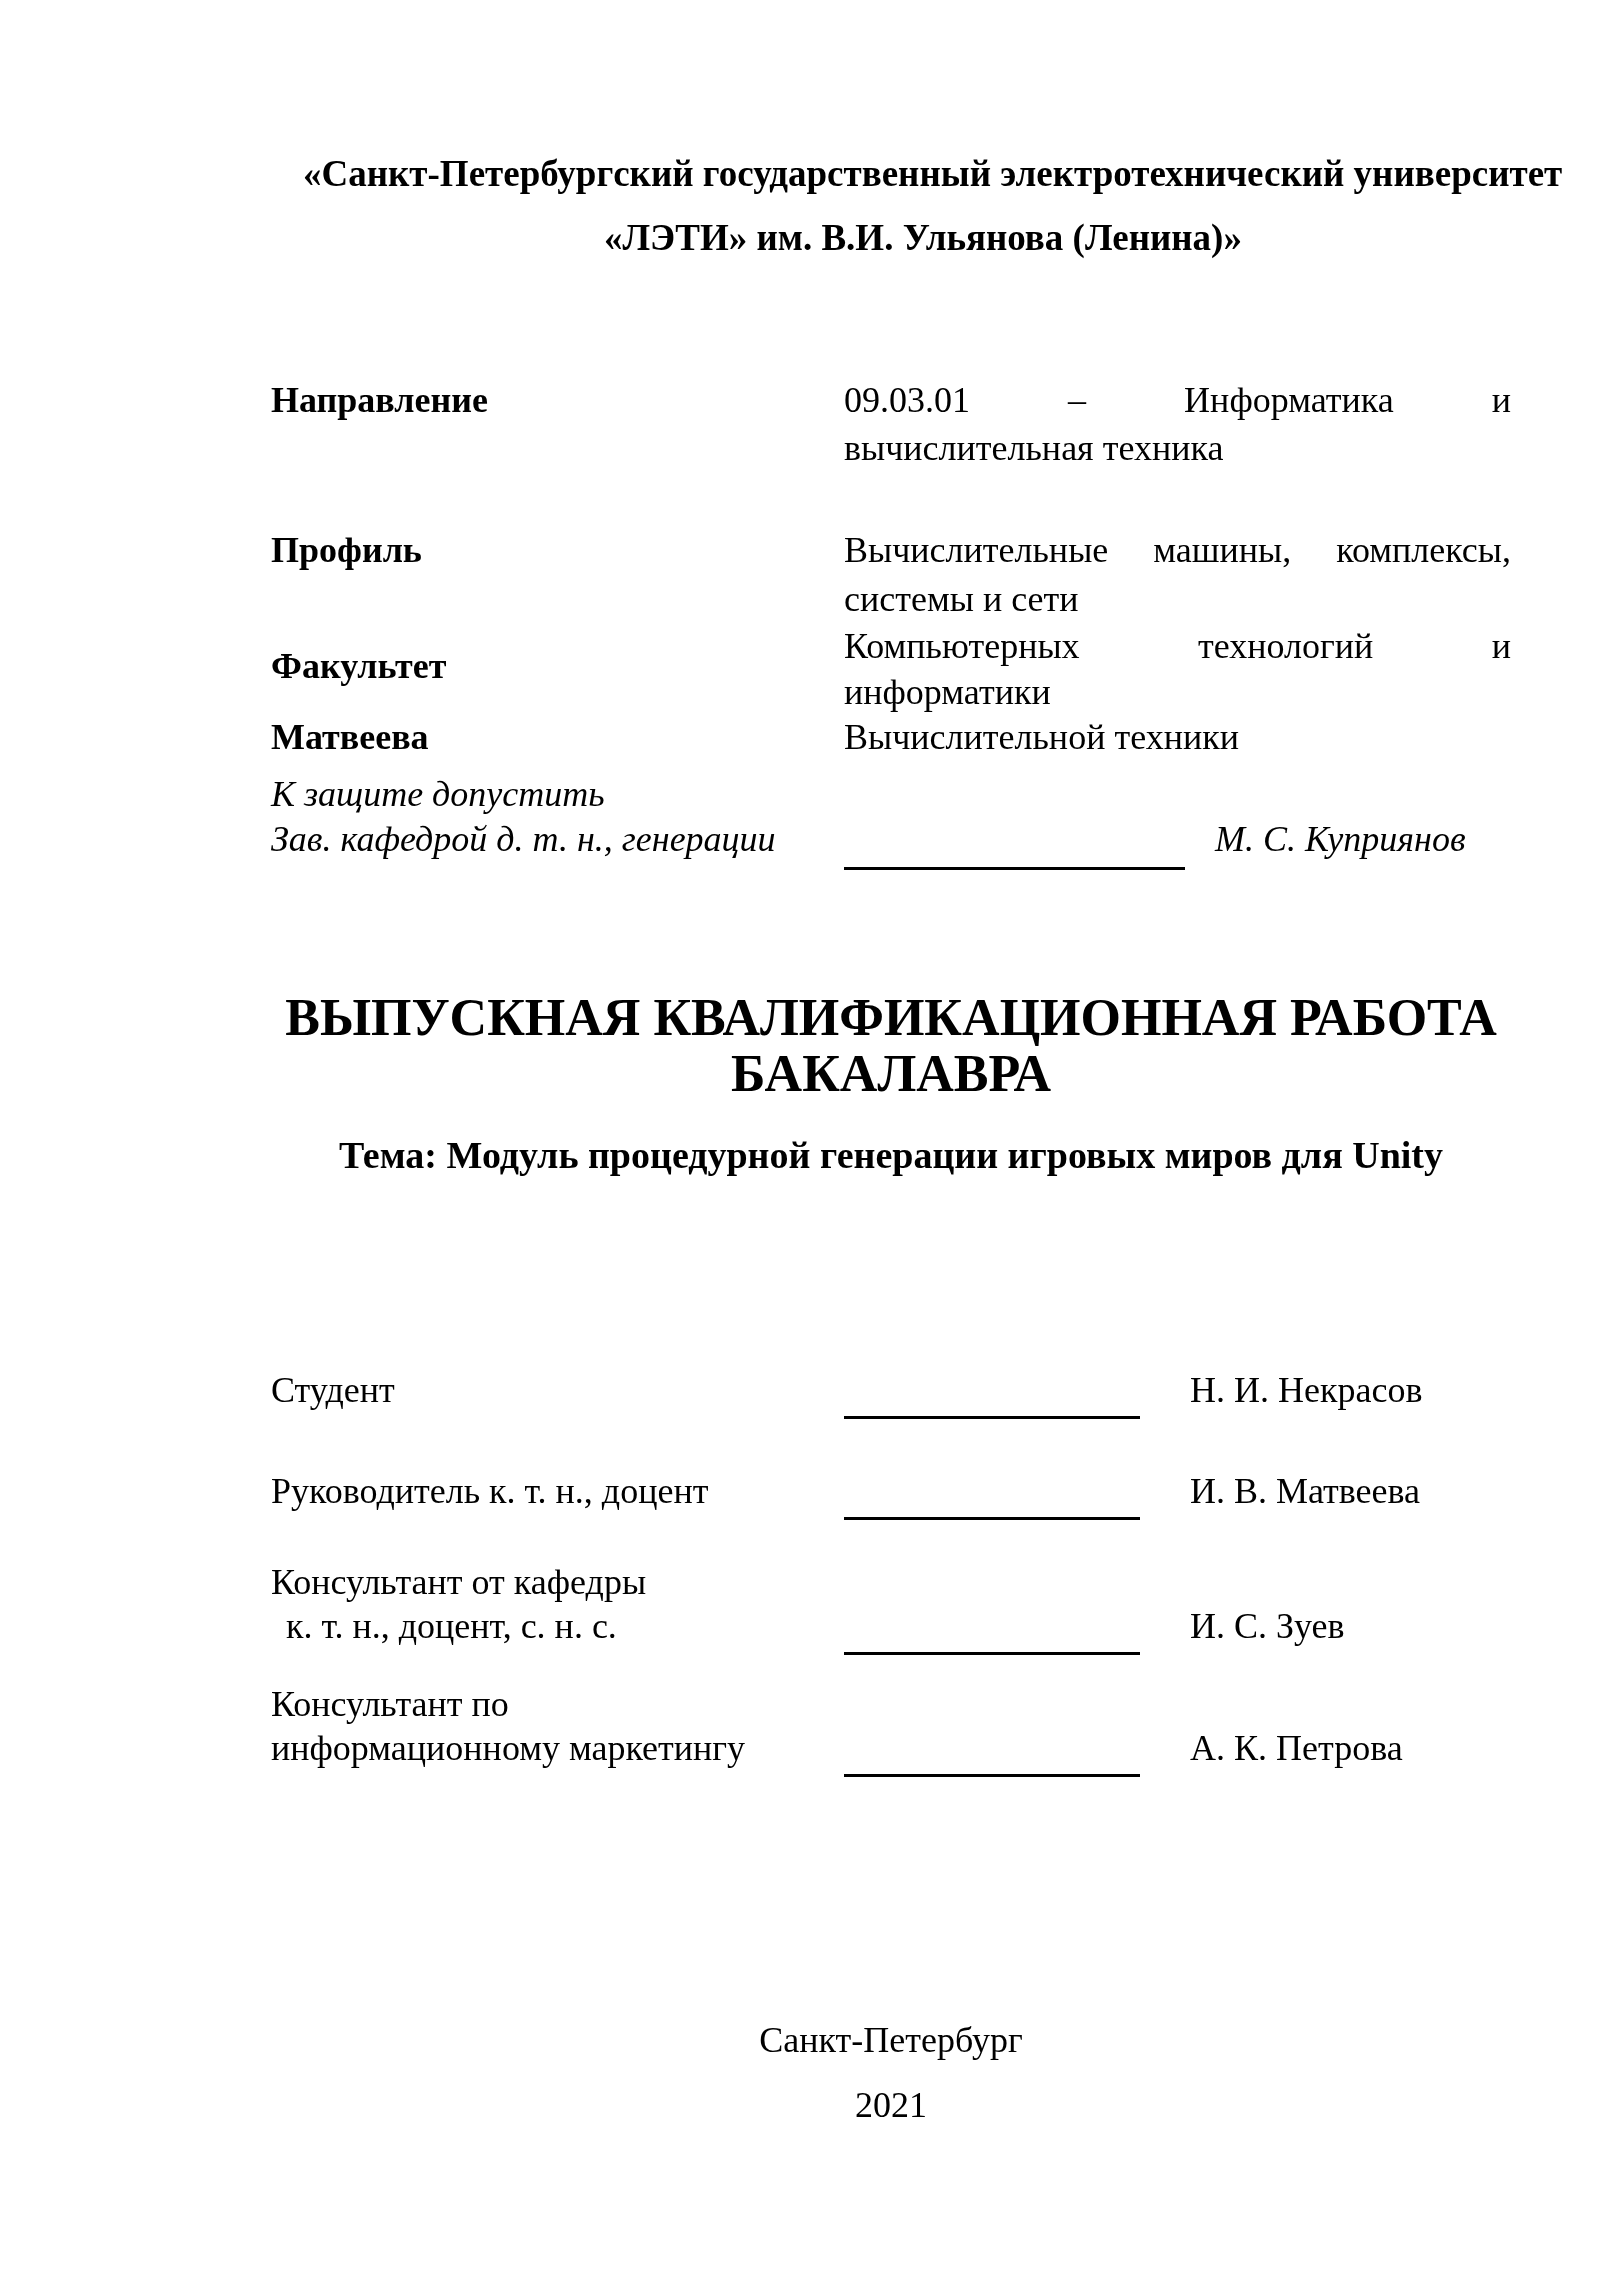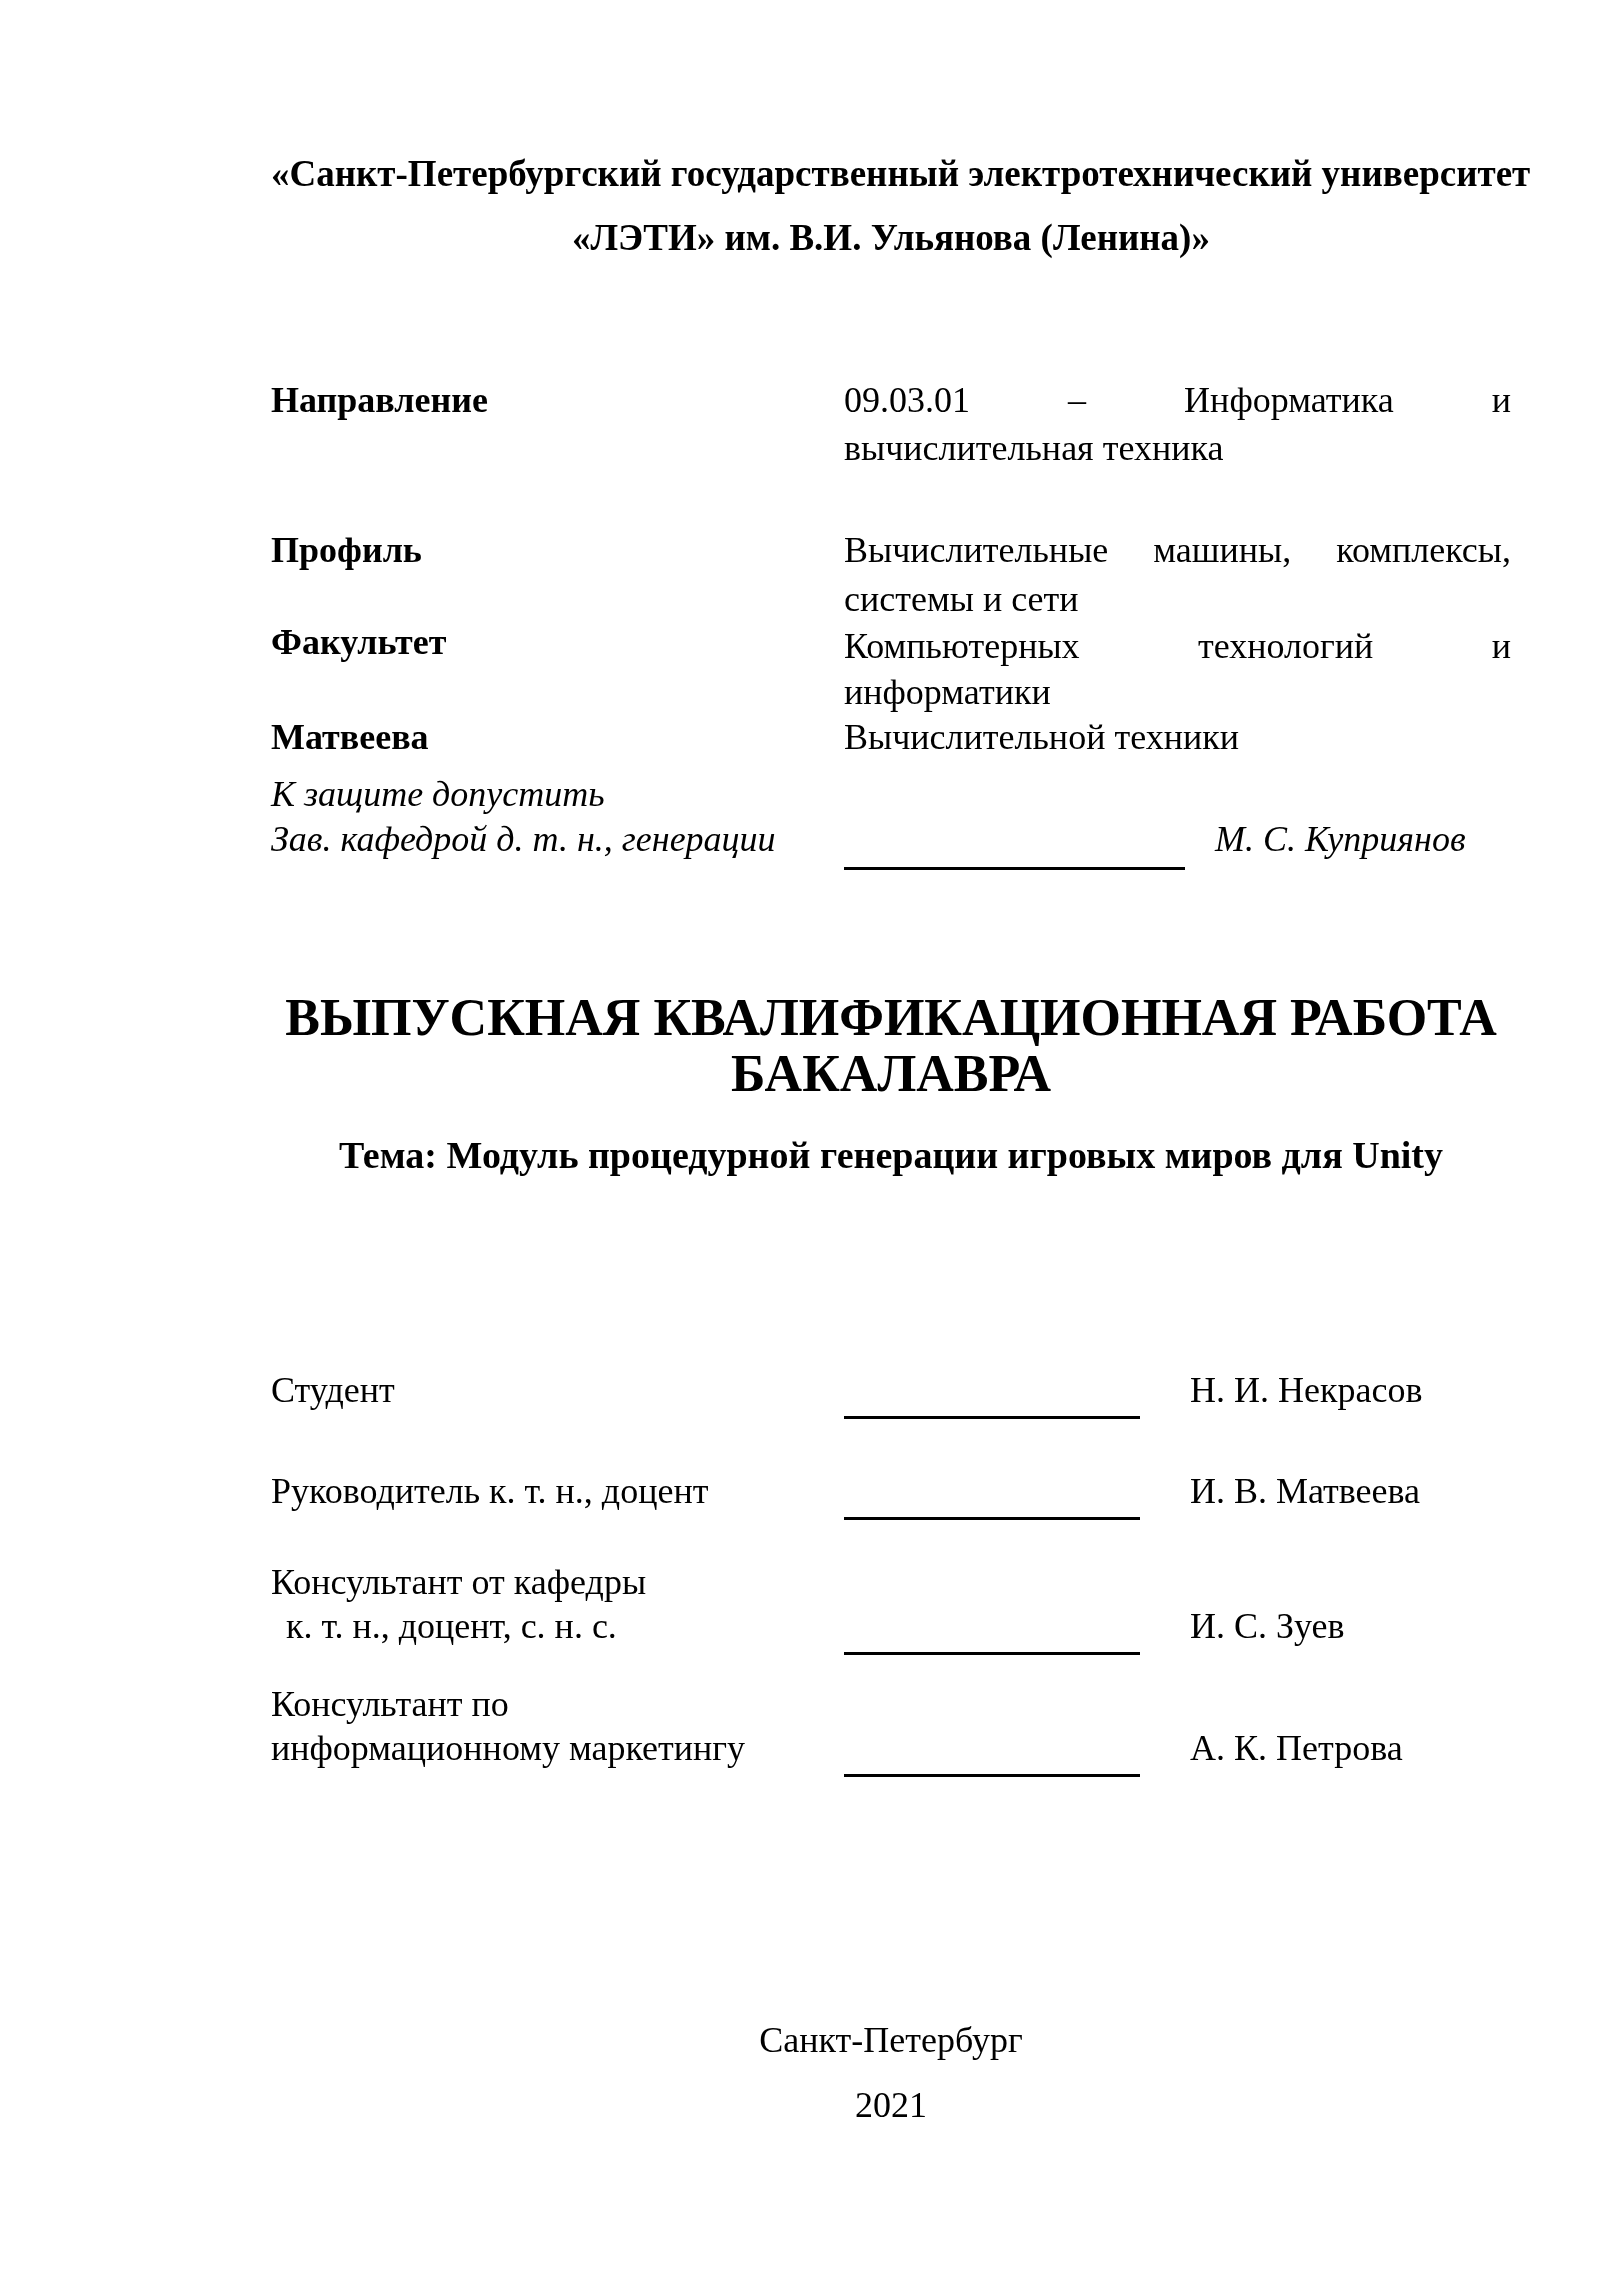--- a/index.html
+++ b/index.html
@@ -17,21 +17,21 @@
     left: 271px;
     top: 0;
     width: 1240px;
     height: 100%;
   }
   .l { position: absolute; line-height: 1; white-space: nowrap; }
   .c { left: 0; width: 100%; text-align: center; }
   .b { font-weight: 700; }
   .i { font-style: italic; }
   .fs46 { font-size: 36px; }
-  .fs47 { font-size: 37px; }
+  .fs47 { font-size: 37px; margin-left: 32px; }
   .fs48 { font-size: 38px; font-family: Liberation Serif, serif; }
   .fs66 { font-size: 52px; }
   .just {
     white-space: normal;
     text-align: justify;
     text-align-last: justify;
     overflow: hidden;
     height: 46px;
   }
   .valcol { left: 573px; width: 667px; }
@@ -50,21 +50,21 @@
     <div class="l c b fs47" style="top:219px">«ЛЭТИ» им. В.И. Ульянова (Ленина)»</div>
 
     <div class="l b fs46" style="top:382px;left:0">Направление</div>
     <div class="l fs46 valcol just" style="top:382px">09.03.01 – Информатика и</div>
     <div class="l fs46 valcol" style="top:430px">вычислительная техника</div>
 
     <div class="l b fs46" style="top:532px;left:0">Профиль</div>
     <div class="l fs46 valcol just" style="top:532px">Вычислительные машины, комплексы,</div>
     <div class="l fs46 valcol" style="top:581px">системы и сети</div>
 
-    <div class="l b fs46" style="top:624px;left:0">Факультет</div>
+    <div class="l b fs46" style="top:648px;left:0">Факультет</div>
     <div class="l fs46 valcol just" style="top:628px">Компьютерных технологий и</div>
     <div class="l fs46 valcol" style="top:674px">информатики</div>
 
     <div class="l b fs46" style="top:719px;left:0">Матвеева</div>
     <div class="l fs46 valcol" style="top:719px">Вычислительной техники</div>
 
     <div class="l i fs46" style="top:776px;left:0">К защите допустить</div>
     <div class="l i fs46" style="top:821px;left:0">Зав. кафедрой д. т. н., генерации</div>
     <div class="sig-underline" style="top:821px;left:573px;width:341px;height:46px"></div>
     <div class="l i fs46" style="top:821px;left:944px">М. С. Куприянов</div>

